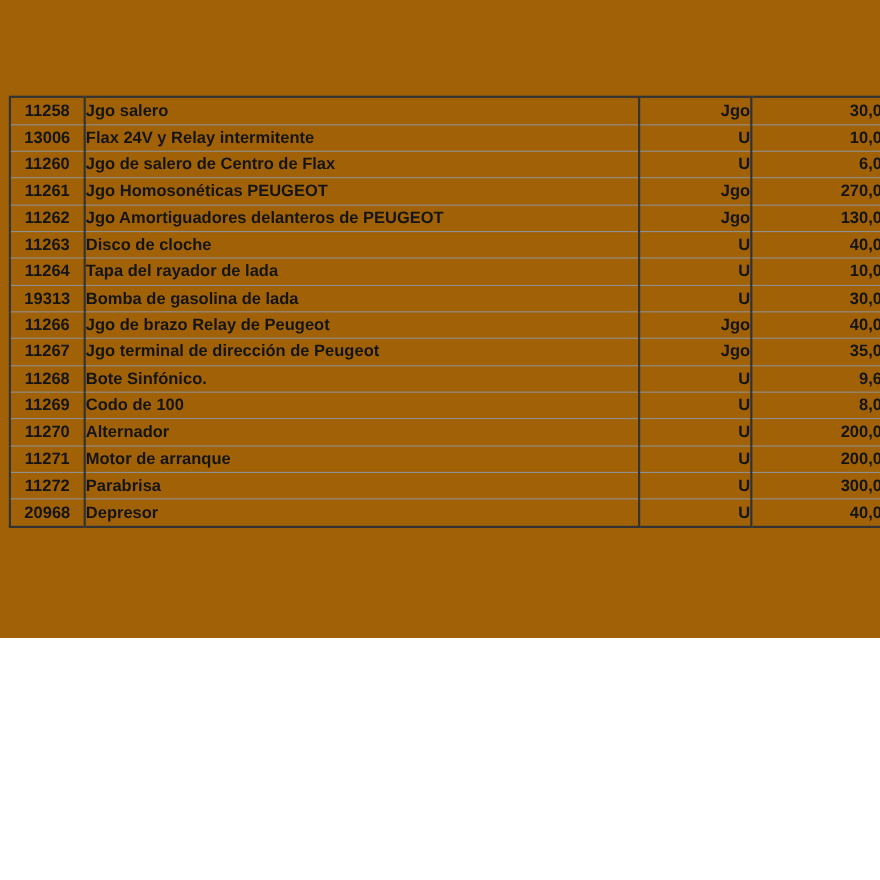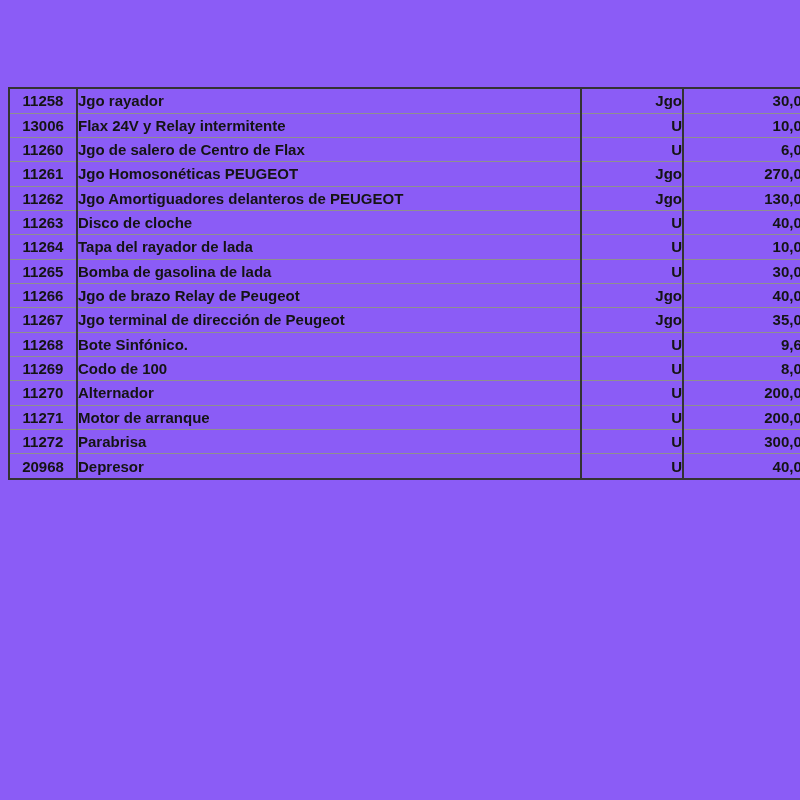--- a/index.html
+++ b/index.html
@@ -3,22 +3,22 @@
 <meta charset="utf-8">
 <style>
   html, body {
     margin: 0;
     padding: 0;
     background: #ffffff;
   }
   #page {
     position: relative;
     width: 800px;
-    height: 800px;
-    background: #8b5cf6;
+    height: 580px;
+    background: #a16207;
     overflow: hidden;
     font-family: "Liberation Sans", sans-serif;
     color: #1a1a1a;
   }
   
   table.price-table {
     position: absolute;
     left: 8px;
     top: 87px;
     width: 822px;          
@@ -64,21 +64,21 @@
   <table class="price-table">
     <colgroup>
       <col style="width:68px">
       <col style="width:504px">
       <col style="width:102px">
       <col style="width:148px">
     </colgroup>
     <tbody>
         <tr>
       <td class="cell-code">11258</td>
-      <td class="cell-desc">Jgo rayador</td>
+      <td class="cell-desc">Jgo salero</td>
       <td class="cell-unit">Jgo</td>
       <td class="cell-price">30,000.0</td>
     </tr>
         <tr>
       <td class="cell-code">13006</td>
       <td class="cell-desc">Flax 24V y Relay intermitente</td>
       <td class="cell-unit">U</td>
       <td class="cell-price">10,000.0</td>
     </tr>
         <tr>
@@ -105,21 +105,21 @@
       <td class="cell-unit">U</td>
       <td class="cell-price">40,000.0</td>
     </tr>
         <tr>
       <td class="cell-code">11264</td>
       <td class="cell-desc">Tapa del rayador de lada</td>
       <td class="cell-unit">U</td>
       <td class="cell-price">10,000.0</td>
     </tr>
         <tr>
-      <td class="cell-code">11265</td>
+      <td class="cell-code">19313</td>
       <td class="cell-desc">Bomba de gasolina de lada</td>
       <td class="cell-unit">U</td>
       <td class="cell-price">30,000.0</td>
     </tr>
         <tr>
       <td class="cell-code">11266</td>
       <td class="cell-desc">Jgo de brazo Relay de Peugeot</td>
       <td class="cell-unit">Jgo</td>
       <td class="cell-price">40,000.0</td>
     </tr>

